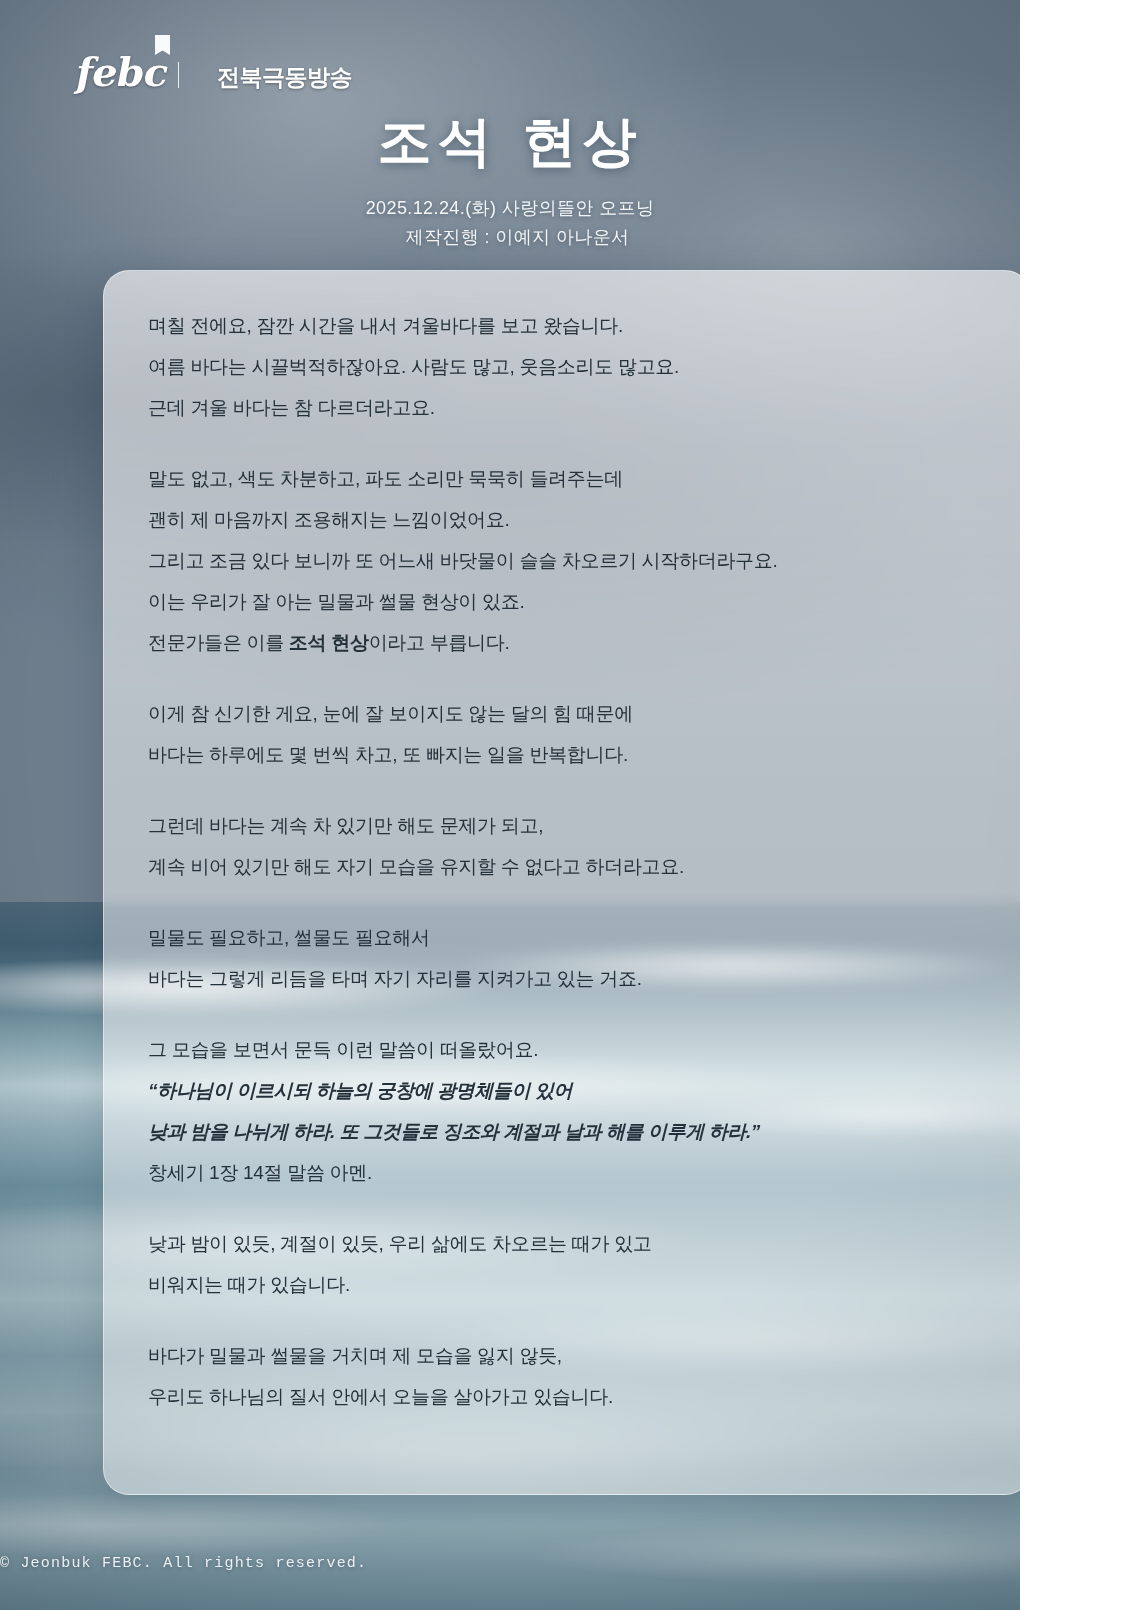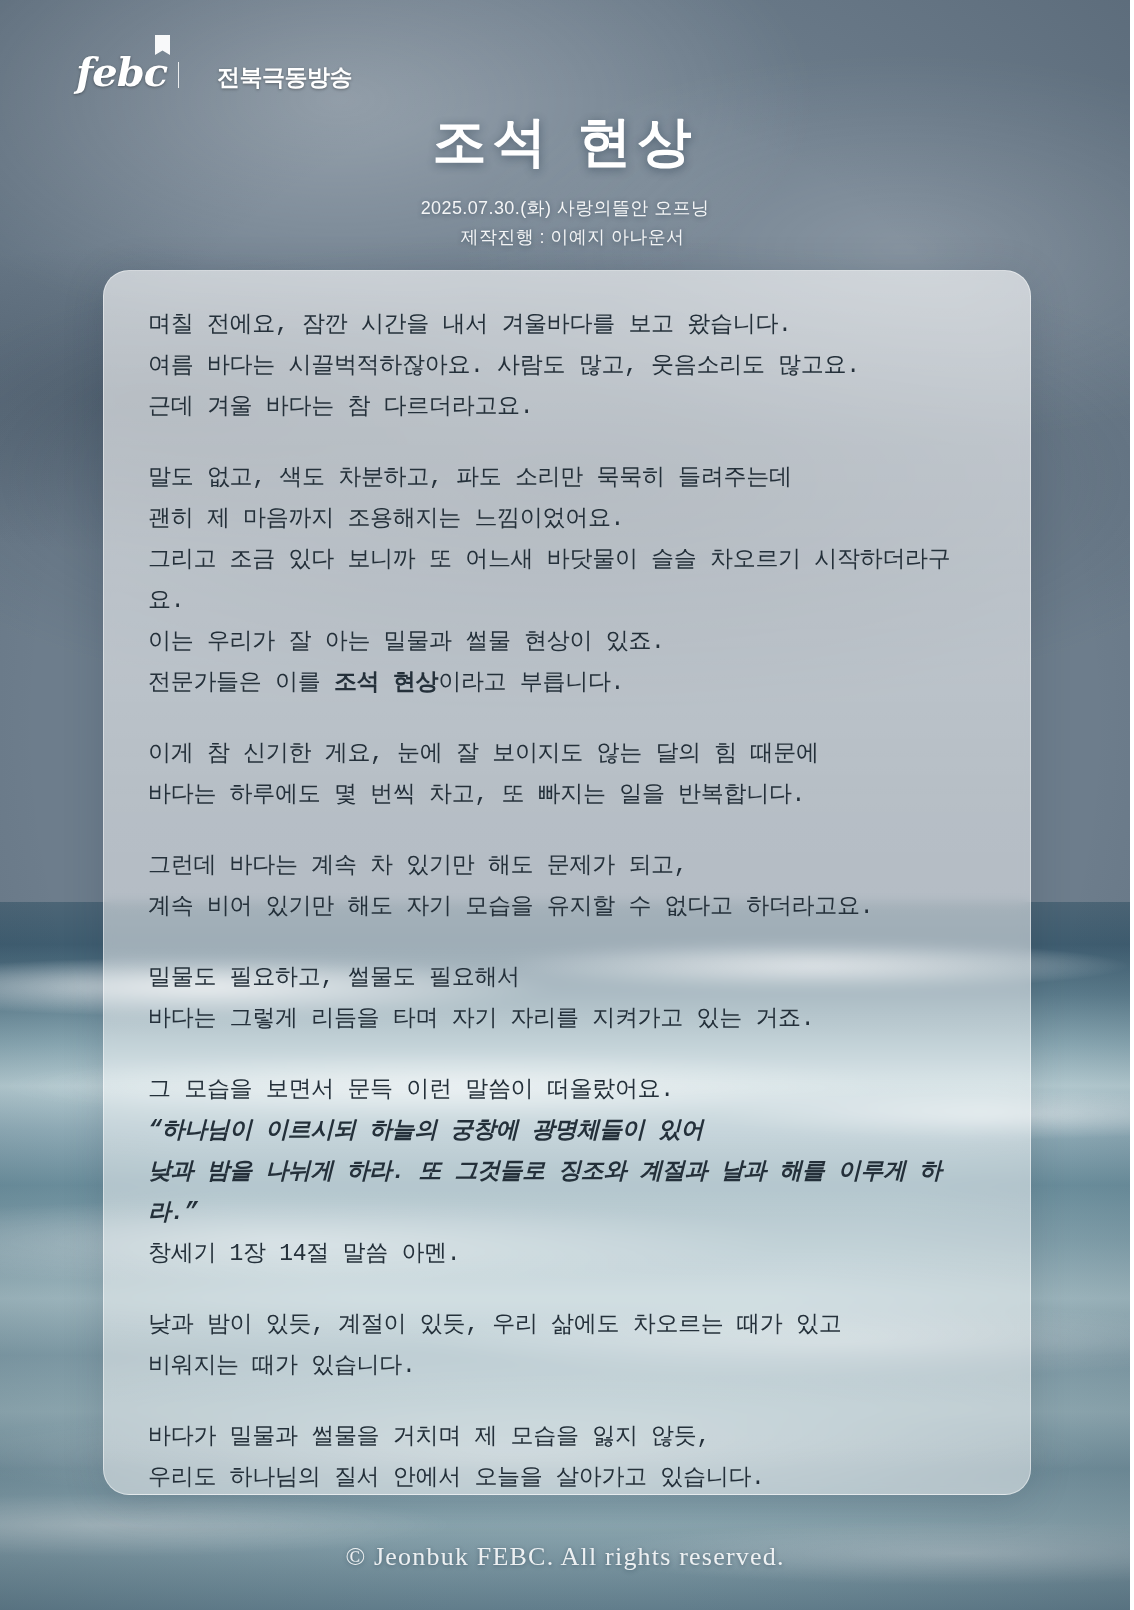--- a/index.html
+++ b/index.html
@@ -9,21 +9,21 @@
   body {
     width: 1134px;
     height: 1610px;
     font-family: "Liberation Sans", sans-serif;
     overflow: hidden;
   }
 
   
   .poster {
     position: relative;
-    width: 1130px;
+    width: 1020px;
     height: 1610px;
     overflow: hidden;
     background: #6d7d8c;
   }
   .bg-sky {
     position: absolute;
     left: 0; top: 0;
     width: 100%;
     height: 62%;
     background:
@@ -182,22 +182,22 @@
     border-radius: 26px;
     background: linear-gradient(180deg, rgba(255,255,255,0.62) 0%, rgba(255,255,255,0.50) 45%, rgba(255,255,255,0.46) 100%);
     box-shadow: 0 6px 40px rgba(25,45,65,0.18);
     border: 1px solid rgba(255,255,255,0.45);
     backdrop-filter: blur(6px);
     box-sizing: border-box;
     padding: 34px 44px 30px 44px;
     overflow: hidden;
   }
   .body-text {
-    font-family: Liberation Mono, monospace;
-    font-size: 23px;
+    font-family: Liberation Sans, sans-serif;
+    font-size: 19px;
     line-height: 41px;
     color: #24303a;
     letter-spacing: -0.3px;
     white-space: pre-wrap;
   }
   .para { margin: 0 0 30px 0; }
   .para:last-child { margin-bottom: 0; }
   .para .ln { display: block; }
   .strong { font-weight: 700; }
   .quote {
@@ -205,23 +205,23 @@
     font-weight: 600;
     letter-spacing: -0.4px;
   }
 
   
   .footer {
     position: absolute;
     left: 0;
     bottom: 38px;
     width: 100%;
-    text-align: center;
-    font-family: Liberation Serif, serif;
-    font-size: 26px;
+    text-align: left;
+    font-family: Liberation Mono, monospace;
+    font-size: 15px;
     letter-spacing: 1.2px;
     color: rgba(255,255,255,0.88);
     text-shadow: 0 1px 4px rgba(20,40,60,0.4);
   }
 </style>
 </head>
 <body>
 
 <div class="poster">
 
@@ -236,21 +236,21 @@
       <span>febc</span>
       <span class="flag"></span>
     </span>
     <span class="logo-divider"></span>
     <span class="logo-text">전북극동방송</span>
   </div>
 
   <div class="title">조석 현상</div>
 
   <div class="subtitle">
-    <span>2025.07.30.(화) 사랑의뜰안 오프닝</span>
+    <span>2025.12.24.(화) 사랑의뜰안 오프닝</span>
     <span class="line2">제작진행 : 이예지 아나운서</span>
   </div>
 
   <div class="card">
     <div class="body-text" id="body-text"><p class="para"><span class="ln">며칠 전에요, 잠깐 시간을 내서 겨울바다를 보고 왔습니다.</span><span class="ln">여름 바다는 시끌벅적하잖아요. 사람도 많고, 웃음소리도 많고요.</span><span class="ln">근데 겨울 바다는 참 다르더라고요.</span></p><p class="para"><span class="ln">말도 없고, 색도 차분하고, 파도 소리만 묵묵히 들려주는데</span><span class="ln">괜히 제 마음까지 조용해지는 느낌이었어요.</span><span class="ln">그리고 조금 있다 보니까 또 어느새 바닷물이 슬슬 차오르기 시작하더라구요.</span><span class="ln">이는 우리가 잘 아는 밀물과 썰물 현상이 있죠.</span><span class="ln"><span>전문가들은 이를 </span><span class="strong">조석 현상</span><span>이라고 부릅니다.</span></span></p><p class="para"><span class="ln">이게 참 신기한 게요, 눈에 잘 보이지도 않는 달의 힘 때문에</span><span class="ln">바다는 하루에도 몇 번씩 차고, 또 빠지는 일을 반복합니다.</span></p><p class="para"><span class="ln">그런데 바다는 계속 차 있기만 해도 문제가 되고,</span><span class="ln">계속 비어 있기만 해도 자기 모습을 유지할 수 없다고 하더라고요.</span></p><p class="para"><span class="ln">밀물도 필요하고, 썰물도 필요해서</span><span class="ln">바다는 그렇게 리듬을 타며 자기 자리를 지켜가고 있는 거죠.</span></p><p class="para"><span class="ln">그 모습을 보면서 문득 이런 말씀이 떠올랐어요.</span><span class="ln quote">“하나님이 이르시되 하늘의 궁창에 광명체들이 있어</span><span class="ln quote">낮과 밤을 나뉘게 하라. 또 그것들로 징조와 계절과 날과 해를 이루게 하라.”</span><span class="ln">창세기 1장 14절 말씀 아멘.</span></p><p class="para"><span class="ln">낮과 밤이 있듯, 계절이 있듯, 우리 삶에도 차오르는 때가 있고</span><span class="ln">비워지는 때가 있습니다.</span></p><p class="para"><span class="ln">바다가 밀물과 썰물을 거치며 제 모습을 잃지 않듯,</span><span class="ln">우리도 하나님의 질서 안에서 오늘을 살아가고 있습니다.</span></p></div>
   </div>
 
   <div class="footer">© Jeonbuk FEBC. All rights reserved.</div>
 
 </div>

